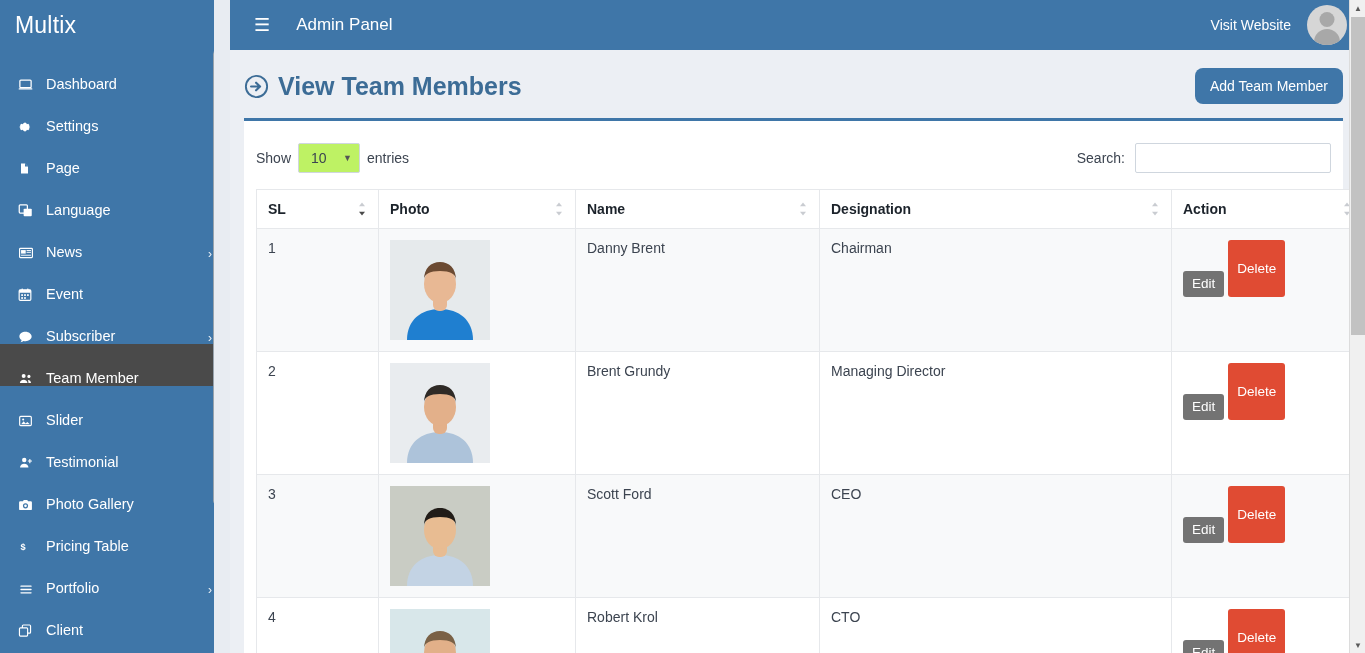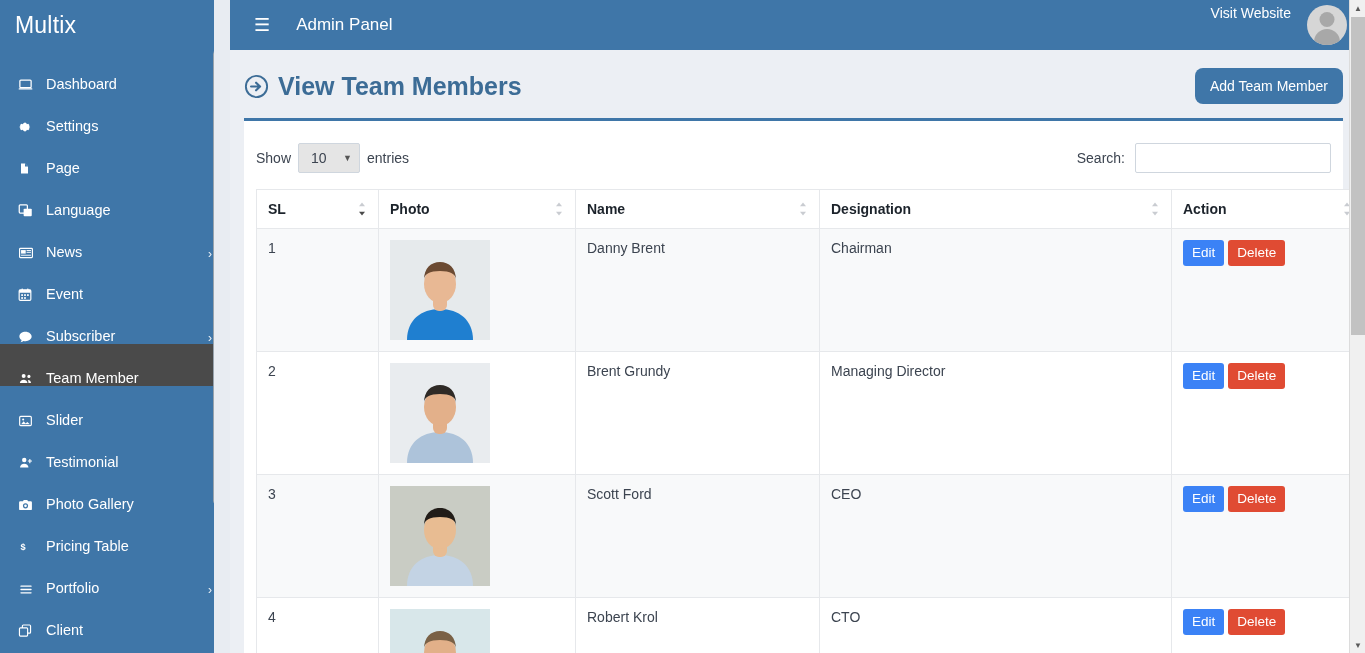--- a/index.html
+++ b/index.html
@@ -86,21 +86,21 @@
     color: #ffffff;
   }
   .topbar-title {
     font-size: 17px;
     margin-left: 20px;
     color: #ffffff;
     white-space: nowrap;
   }
   .topbar-right {
     margin-left: auto;
-    display: flex; align-items: flex-start; gap: 16px;
+    display: flex; align-items: center; gap: 16px;
   }
   .visit-link {
     color: #ffffff; font-size: 14px; text-decoration: none; cursor: pointer;
     white-space: nowrap;
   }
   .avatar {
     width: 40px; height: 40px; border-radius: 50%;
     background: #d6d6d6;
     overflow: hidden; position: relative;
     cursor: pointer; flex: 0 0 40px;
@@ -158,21 +158,21 @@
     padding: 6px 0 16px 0;
   }
   .len-ctl {
     display: flex; align-items: center; gap: 7px;
     font-size: 14px; color: #3c4450;
   }
   .select-wrap { position: relative; }
   .len-select {
     -webkit-appearance: none; appearance: none;
     border: 1px solid #cfd6de;
-    background: #e5e5e5;
+    background: #bef264;
     border-radius: 2px;
     font-size: 14px;
     color: #3c4450;
     padding: 6px 24px 6px 12px;
     font-family: "Liberation Sans", sans-serif;
     cursor: pointer;
     min-width: 54px;
   }
   .sel-caret {
     position: absolute; right: 8px; top: 50%;
@@ -238,21 +238,21 @@
   .btn-row { display: flex; gap: 4px; }
   .btn-edit, .btn-del {
     border: none; border-radius: 3px;
     color: #ffffff;
     font-size: 13.5px;
     padding: 5px 9px;
     cursor: pointer;
     font-family: "Liberation Sans", sans-serif;
     line-height: 1.2;
   }
-  .btn-edit { background: #3b82f6; }
+  .btn-edit { background: #737373; margin-top: 31px; }
   .btn-del  { background: #e04b33; }
 
   
   .page-scroll {
     position: absolute; top: 0; right: 0;
     width: 16px; height: 653px;
     background: #f0f0f0;
     border-left: 1px solid #dcdcdc;
     z-index: 40;
   }

